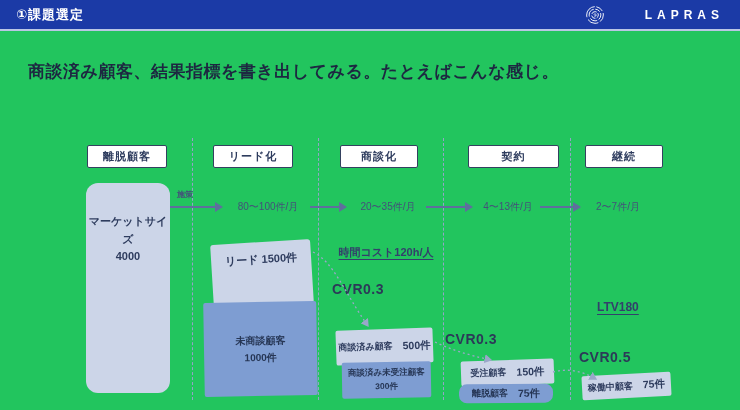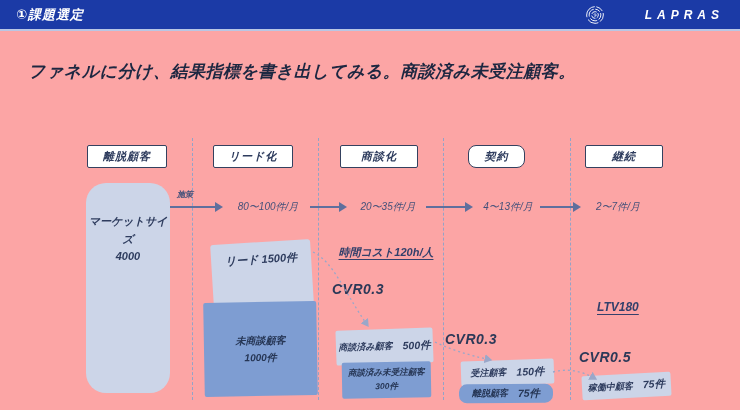--- a/index.html
+++ b/index.html
@@ -1,18 +1,18 @@
 <!DOCTYPE html>
 <html><head>
 <meta charset="utf-8">
 <style>
   * { margin:0; padding:0; box-sizing:border-box; }
   html,body { background:#e8e8e8; }
   body { font-family:"Liberation Sans","DejaVu Sans",sans-serif; }
-  .screen { position:relative; width:740px; height:410px; background:#fca5a5; overflow:hidden; margin:0 auto;font-style:italic; }
+  .screen { position:relative; width:740px; height:410px; background:#22c55e; overflow:hidden; margin:0 auto; }
 
   
   .topbar { position:absolute; left:0; top:0; width:740px; height:31px; background:#1b3aa6;
             display:flex; align-items:center; justify-content:space-between; padding:0 16px;
             border-bottom:2px solid #b9c6e4; }
   .topbar-title { color:#ffffff; font-size:13px; font-weight:bold; letter-spacing:1px; }
   .brand { display:flex; align-items:center; gap:8px; }
   .brand svg { width:20px; height:20px; }
   .brand-name { color:#ffffff; font-size:12px; font-weight:bold; letter-spacing:5px;padding-left:32px; }
 
@@ -24,39 +24,39 @@
   .divider { position:absolute; top:138px; height:262px; width:0; border-left:1px dashed #93a3c8; }
   .dv1 { left:192px; } .dv2 { left:318px; } .dv3 { left:443px; } .dv4 { left:570px; }
 
   
   .stage { position:absolute; top:145px; height:23px; background:#ffffff; border:1.5px solid #34415f;
            color:#2e3c5e; font-size:11px; font-weight:bold; display:flex; align-items:center;
            justify-content:center; border-radius:2px; letter-spacing:1px; }
   .st0 { left:87px;  width:80px; }
   .st1 { left:213px; width:80px; }
   .st2 { left:340px; width:78px; }
-  .st3 { left:468px; width:57px;border-radius:8px; }
+  .st3 { left:468px; width:91px; }
   .st4 { left:585px; width:78px; }
 
   
   .harrow { position:absolute; top:206px; height:2px; background:#5f6f9d; }
   .harrow::after { content:''; position:absolute; right:-7px; top:-4px;
                    border-left:8px solid #5f6f9d; border-top:5px solid transparent; border-bottom:5px solid transparent; }
   .a1 { left:170px; width:46px; } .a2 { left:310px; width:30px; }
   .a3 { left:426px; width:40px; } .a4 { left:540px; width:34px; }
   .flow-note { position:absolute; left:177px; top:189px; font-size:8px; color:#44517a; font-weight:bold; }
   .rate { position:absolute; top:200px; font-size:10px; color:#44517a; text-align:center; }
   .r1 { left:228px; width:80px; } .r2 { left:348px; width:80px; }
   .r3 { left:474px; width:68px; } .r4 { left:585px; width:66px; }
 
   
   .lightbox { position:absolute; background:#ccd5e8; color:#2e3c5e; }
   .bluebox  { position:absolute; background:#7e9dd2; color:#263655; }
 
-  .market-box { left:86px; top:183px; width:84px; height:210px; border-radius:20px;
+  .market-box { left:86px; top:183px; width:84px; height:210px; border-radius:12px;
                 text-align:center; padding-top:30px; font-size:11px; font-weight:bold; line-height:1.6; }
 
   .lead-light { left:212px; top:242px; width:100px; height:64px; border-radius:3px;
                 transform:rotate(-3.5deg); text-align:center; padding-top:10px; font-size:11px; font-weight:bold; }
   .lead-blue  { left:204px; top:302px; width:113px; height:94px; border-radius:2px; transform:rotate(-1deg);
                 display:flex; flex-direction:column; align-items:center; justify-content:center;
                 font-size:10px; font-weight:bold; line-height:1.7; }
 
   .metric { position:absolute; font-weight:bold; color:#33406b; text-decoration:underline; text-underline-offset:3px; }
   .m-deal      { left:333px; top:245px; width:106px; font-size:11px; text-align:center; }
@@ -96,21 +96,21 @@
       <svg viewBox="0 0 24 24" fill="none" stroke="#ffffff" stroke-width="1.1">
         <circle cx="12" cy="12" r="10" stroke-dasharray="9 2.5 14 3 18 2"></circle>
         <circle cx="12" cy="12" r="7" stroke-dasharray="6 2 9 2.5 11 2"></circle>
         <circle cx="12" cy="12" r="4" stroke-dasharray="4 1.5 6 2 7 1.5"></circle>
         <circle cx="12" cy="12" r="1.4" stroke-dasharray="3 1.5"></circle>
       </svg>
       <span class="brand-name">LAPRAS</span>
     </div>
   </header>
 
-  <h1 class="slide-title">ファネルに分け、結果指標を書き出してみる。商談済み未受注顧客。</h1>
+  <h1 class="slide-title">商談済み顧客、結果指標を書き出してみる。たとえばこんな感じ。</h1>
 
   <div class="divider dv1"></div>
   <div class="divider dv2"></div>
   <div class="divider dv3"></div>
   <div class="divider dv4"></div>
 
   <div class="stage st0">離脱顧客</div>
   <div class="stage st1">リード化</div>
   <div class="stage st2">商談化</div>
   <div class="stage st3">契約</div>

